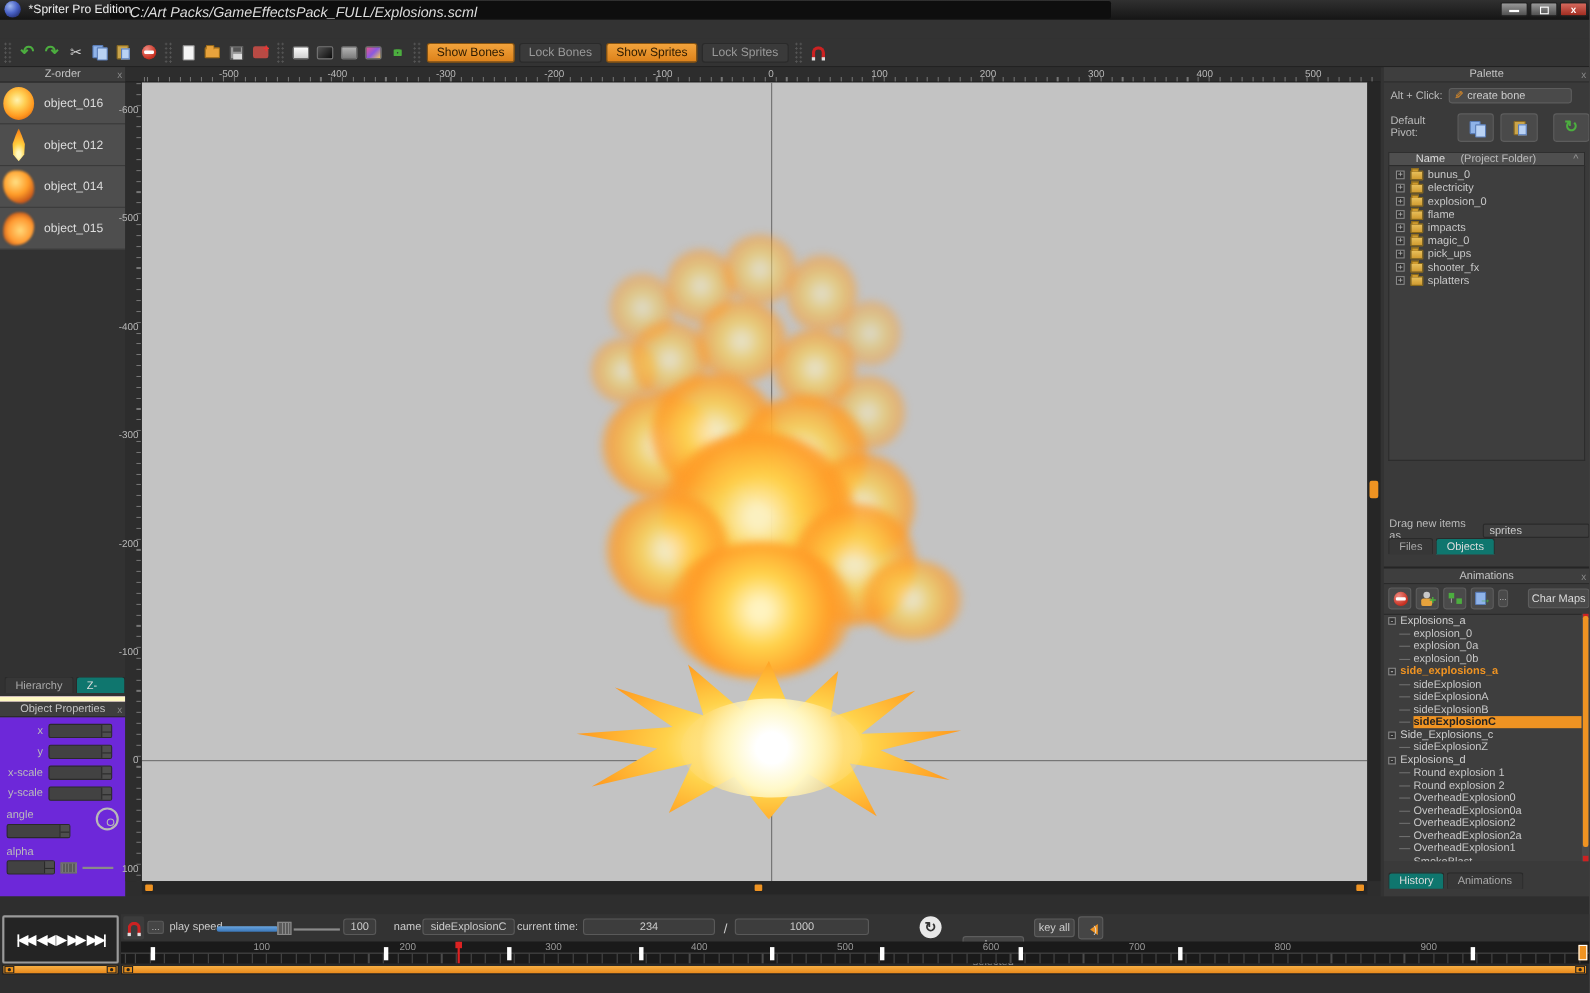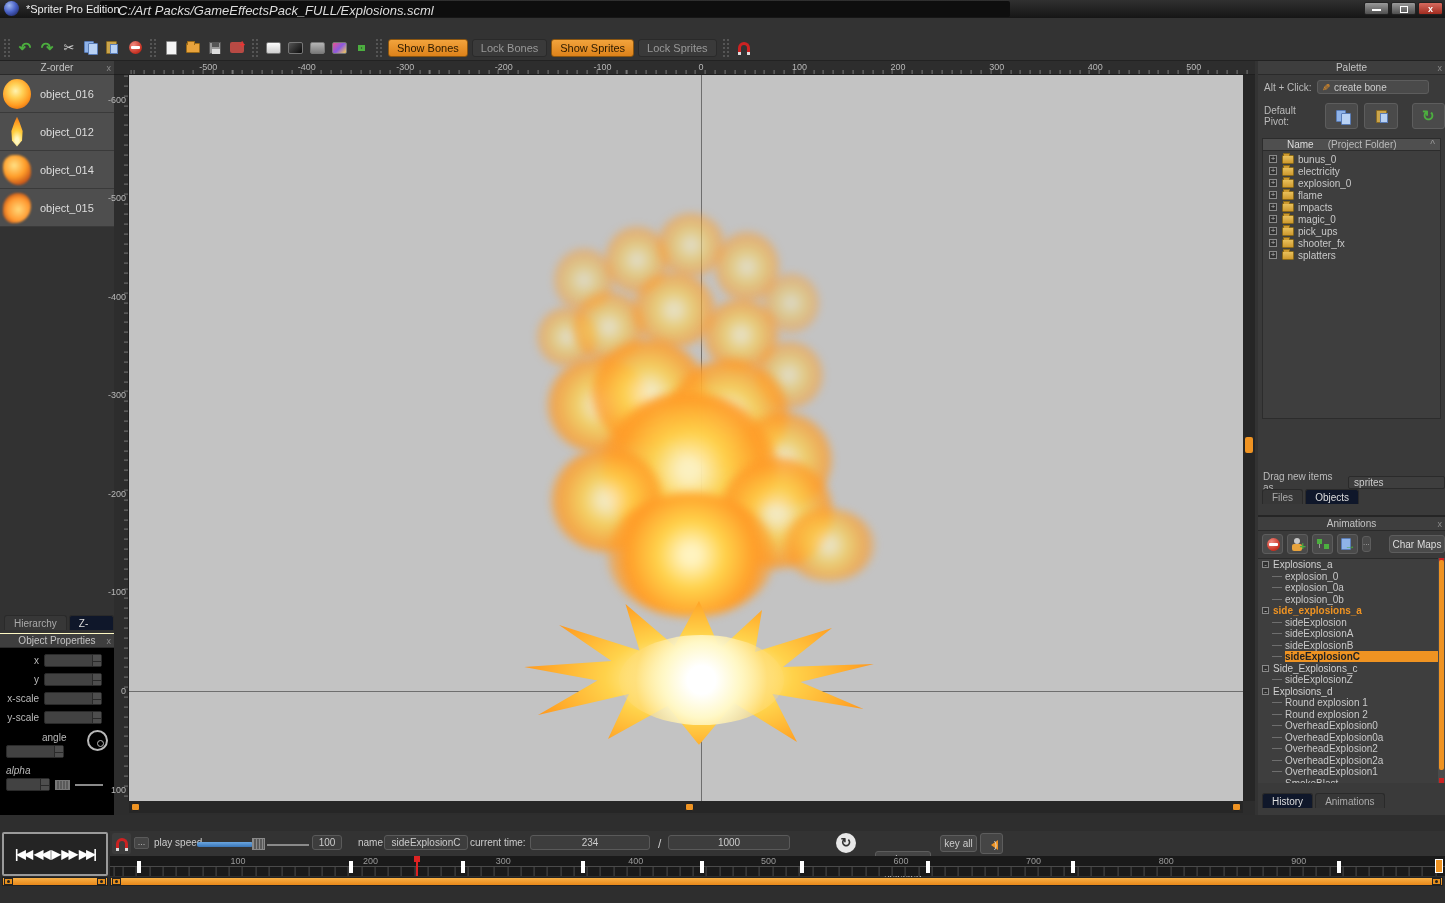--- a/index.html
+++ b/index.html
@@ -74,23 +74,23 @@
   .z-thumb { width:28px; height:30px; margin-left:3px; position:relative; }
   .tb { position:absolute; inset:0; }
   .tb-ball { border-radius:50%; background:radial-gradient(circle at 45% 40%, #fff3b0, #ffd055 30%, #ff9a20 62%, #d86410 88%, rgba(216,100,16,0) 100%); }
   .tb-flame { background:radial-gradient(ellipse at 50% 78%, #fff8c0 8%, #ffd040 30%, #ff8c18 62%, rgba(255,100,0,0) 88%);
               clip-path:polygon(50% 0,60% 22%,70% 48%,68% 80%,50% 100%,32% 80%,30% 48%,40% 22%); }
   .tb-burst { background:radial-gradient(circle at 40% 35%, #ffe084, #ff9c28 45%, #c8581a 75%, rgba(200,88,26,0) 95%); filter:blur(1px); border-radius:40% 55% 45% 60%; }
   .tb-cloud { background:radial-gradient(circle at 55% 55%, #ffd878, #ff9830 50%, #b84e16 80%, rgba(184,78,22,0) 96%); filter:blur(1px); border-radius:55% 45% 60% 40%; }
   .z-label { margin-left:9px; font-size:11px; color:#ddd; }
   .left-tabs { position:absolute; left:0; top:552px; width:114px; height:17px; display:flex; gap:2px; padding-left:4px; align-items:flex-end; }
   .tab { height:15px; padding:0 9px; font-size:10px; line-height:15px; color:#aaa; background:#373737; border:1px solid #2a2a2a; border-bottom:none; border-radius:3px 3px 0 0; }
-  .tab.active { background:#0f172a; color:#ddd; }
-
-  .objprops { position:absolute; left:0; top:572px; width:114px; height:182px; background:#000000; border-top:1px solid #fef9c3; }
+  .tab.active { background:#0f766e; color:#ddd; }
+
+  .objprops { position:absolute; left:0; top:572px; width:114px; height:182px; background:#6d28d9; border-top:5px solid #fef9c3; }
   .op-row { display:flex; align-items:center; margin-top:6px; }
   .op-label { width:44px; text-align:right; font-size:10px; color:#bbb; padding-right:5px; }
   .field-sm { width:58px; height:13px; background:#424242; border:1px solid #2a2a2a; border-radius:2px; position:relative; }
   .spin { position:absolute; right:0; top:0; width:9px; height:100%; border-left:1px solid #2a2a2a; background:#4e4e4e; }
   .spin::before { content:""; position:absolute; left:0; top:50%; width:100%; height:1px; background:#2a2a2a; }
   .dial { position:absolute; right:6px; width:21px; height:21px; border:2px solid #b8b8b8; border-radius:50%; }
   .dial::after { content:""; position:absolute; right:2px; bottom:2px; width:5px; height:5px; border:1px solid #b8b8b8; border-radius:50%; }
   .ridge { width:15px; height:10px; background:#5a5a5a; border:1px solid #777;
            background-image:repeating-linear-gradient(90deg,#777 0 1px,transparent 1px 3px); }
   .slide-line { height:2px; background:#8a8a8a; }
@@ -334,31 +334,31 @@
               <div class="spin"></div>
             </div>
           </div>
           <div class="op-row">
             <div class="op-label">y-scale</div>
             <div class="field-sm">
               <div class="spin"></div>
             </div>
           </div>
         </div>
-      <div class="op-row" style="margin-top:8px; position:relative;padding-left:36px;">
+      <div class="op-row" style="margin-top:8px; position:relative;">
         <div class="op-label" style="text-align:left; padding-left:6px;">angle</div>
         <div class="dial" style="top:-2px;"></div>
       </div>
       <div class="op-row" style="margin-top:2px;">
         <div class="field-sm" style="margin-left:6px;">
             <span class="spin"></span>
           </div>
       </div>
       <div class="op-row" style="margin-top:7px;">
-        <div class="op-label" style="text-align:left; padding-left:6px;font-style:italic;">alpha</div>
+        <div class="op-label" style="text-align:left; padding-left:6px;">alpha</div>
       </div>
       <div class="op-row" style="margin-top:2px; gap:5px;">
         <div class="field-sm" style="margin-left:6px; width:44px;">
             <span class="spin"></span>
           </div>
         <div class="ridge"></div>
         <div class="slide-line" style="width:28px;"></div>
       </div>
     </div>
   </div>

